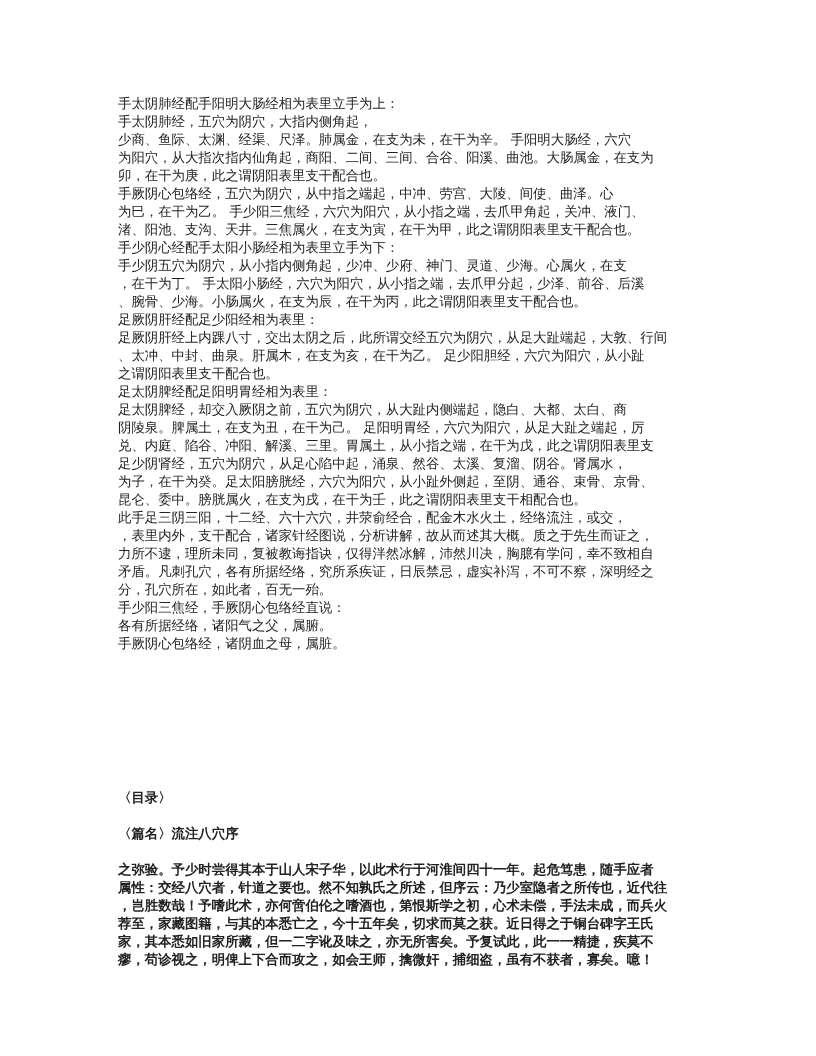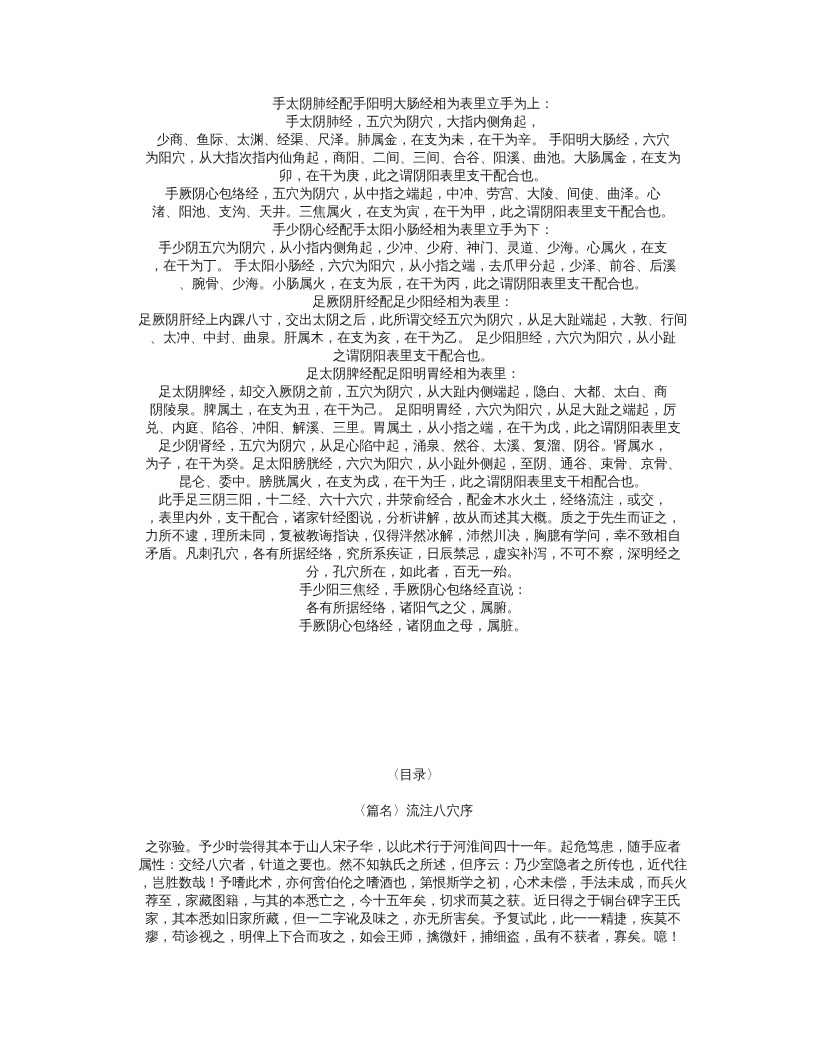--- a/index.html
+++ b/index.html
@@ -20,42 +20,43 @@
     left: 118px;
     top: 95px;
     width: 590px;
   }
   .line {
     font-size: 13.4px;
     line-height: 18px;
     height: 18px;
     white-space: nowrap;
     letter-spacing: 0px;
-    text-align: center;
   }
   .section2 {
     position: absolute;
     left: 118px;
-    top: 766px;
+    top: 788px;
     width: 590px;
+    font-weight: bold;
   }
   .gap {
     height: 18px;
   }
 </style>
 </head>
 <body>
 
 <div class="page">
   <div class="line">手太阴肺经配手阳明大肠经相为表里立手为上：</div>
   <div class="line">手太阴肺经，五穴为阴穴，大指内侧角起，</div>
   <div class="line">少商、鱼际、太渊、经渠、尺泽。肺属金，在支为未，在干为辛。 手阳明大肠经，六穴</div>
   <div class="line">为阳穴，从大指次指内仙角起，商阳、二间、三间、合谷、阳溪、曲池。大肠属金，在支为</div>
   <div class="line">卯，在干为庚，此之谓阴阳表里支干配合也。</div>
   <div class="line">手厥阴心包络经，五穴为阴穴，从中指之端起，中冲、劳宫、大陵、间使、曲泽。心</div>
+  <div class="line">为巳，在干为乙。 手少阳三焦经，六穴为阳穴，从小指之端，去爪甲角起，关冲、液门、</div>
   <div class="line">渚、阳池、支沟、天井。三焦属火，在支为寅，在干为甲，此之谓阴阳表里支干配合也。</div>
   <div class="line">手少阴心经配手太阳小肠经相为表里立手为下：</div>
   <div class="line">手少阴五穴为阴穴，从小指内侧角起，少冲、少府、神门、灵道、少海。心属火，在支</div>
   <div class="line">，在干为丁。 手太阳小肠经，六穴为阳穴，从小指之端，去爪甲分起，少泽、前谷、后溪</div>
   <div class="line">、腕骨、少海。小肠属火，在支为辰，在干为丙，此之谓阴阳表里支干配合也。</div>
   <div class="line">足厥阴肝经配足少阳经相为表里：</div>
   <div class="line">足厥阴肝经上内踝八寸，交出太阴之后，此所谓交经五穴为阴穴，从足大趾端起，大敦、行间</div>
   <div class="line">、太冲、中封、曲泉。肝属木，在支为亥，在干为乙。 足少阳胆经，六穴为阳穴，从小趾</div>
   <div class="line">之谓阴阳表里支干配合也。</div>
   <div class="line">足太阴脾经配足阳明胃经相为表里：</div>

